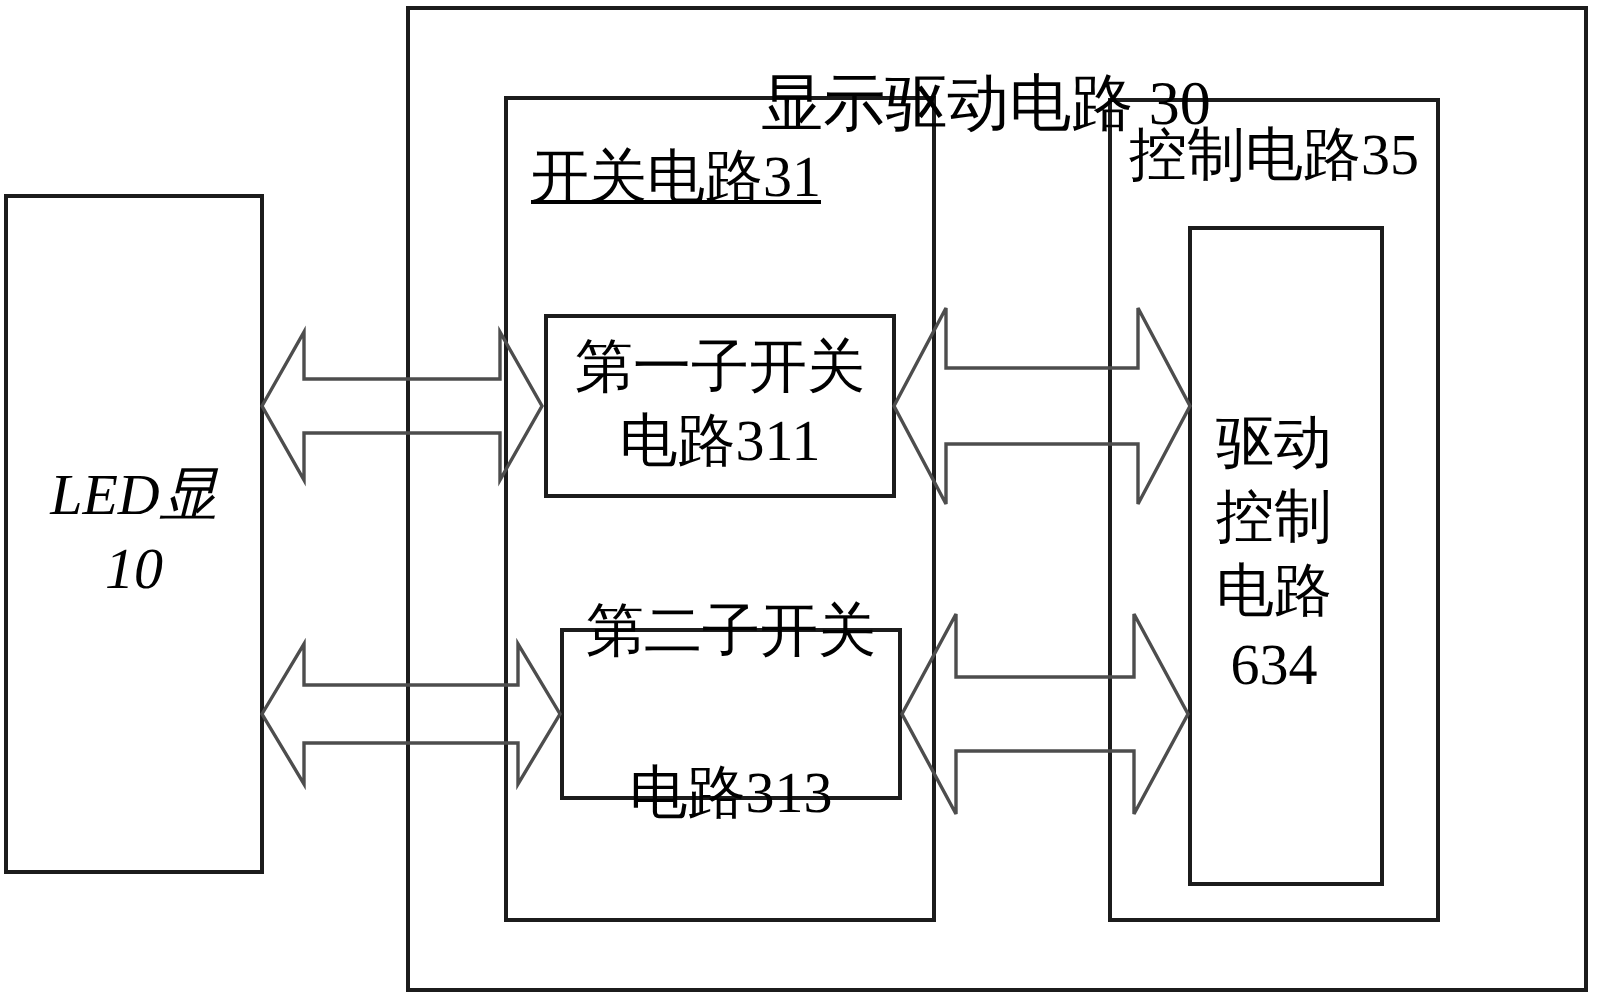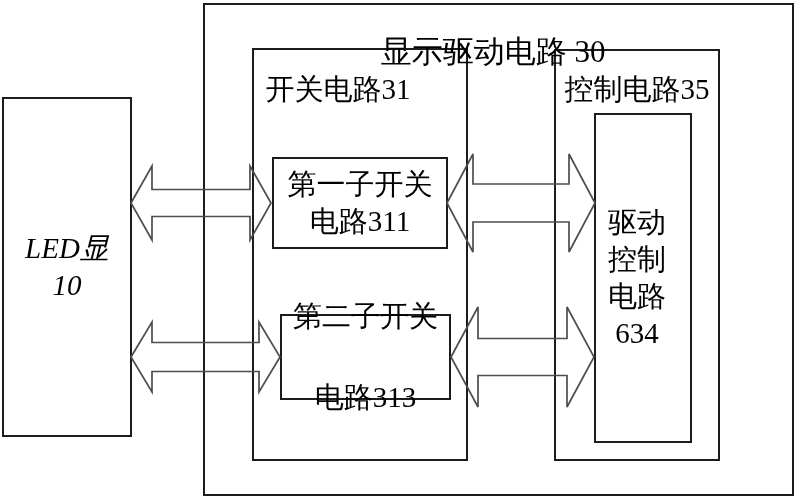--- a/index.html
+++ b/index.html
@@ -71,23 +71,23 @@
   <div class="box" style="left:554px; top:49px; width:166px; height:412px;"></div>
 
   <div class="box" style="left:272px; top:157px; width:176px; height:92px; border-width:2.5px;"></div>
 
   <div class="box" style="left:280px; top:314px; width:171px; height:86px; border-width:2.5px;"></div>
 
   <div class="box" style="left:594px; top:113px; width:98px; height:330px;"></div>
 
   <div class="label title" style="left:203px; top:10px; width:580px;">显示驱动电路 30</div>
 
-  <div class="label" style="left:252px; top:71px; width:172px;">开关电路31</div>
+  <div class="label" style="left:252px; top:71px; width:172px;text-decoration:underline;">开关电路31</div>
 
-  <div class="label" style="left:554px; top:71px; width:166px;">控制电路35</div>
+  <div class="label" style="left:554px; top:60px; width:166px;">控制电路35</div>
 
   <div class="vcenter" style="left:2px; top:97px; width:130px; height:340px;font-style:italic;">
     <span>LED显</span>
     <span>10</span>
   </div>
 
   <div class="vcenter" style="left:272px; top:157px; width:176px; height:92px;border-radius:12px;">
     <span>第一子开关</span>
     <span>电路311</span>
   </div>

